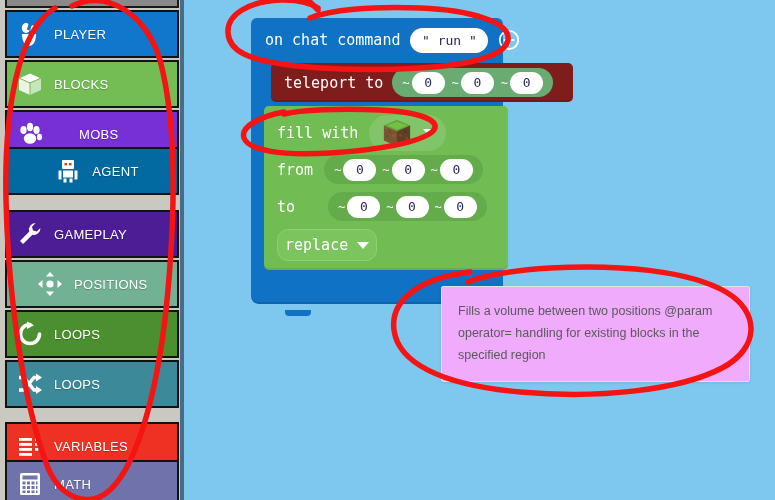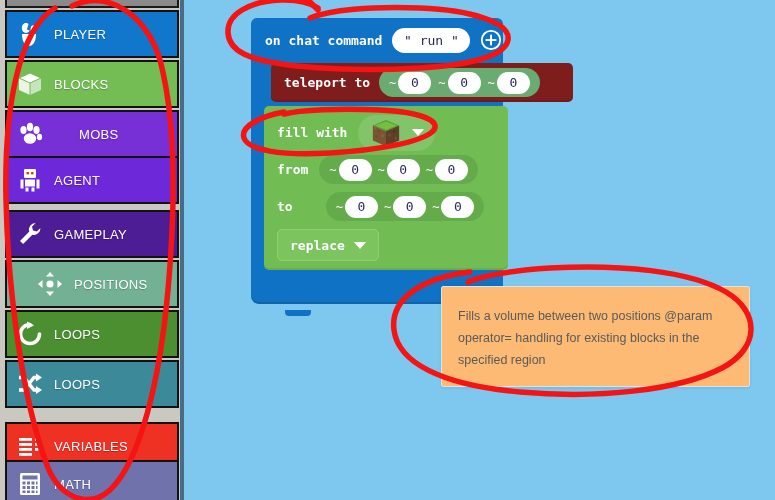--- a/index.html
+++ b/index.html
@@ -83,23 +83,22 @@
   .blk-event-head {
     height: 44px;
     display: flex;
     align-items: center;
     padding-left: 14px;
     gap: 10px;
   }
   .blk-text {
     color: #ffffff;
     font-family: "DejaVu Sans Mono", "Liberation Mono", monospace;
-    font-size: 13px;
+    font-size: 15px;
     white-space: nowrap;
-    font-weight: bold;
   }
   .field-string {
     background: #ffffff;
     border-radius: 14px;
     height: 25px;
     min-width: 58px;
     display: flex;
     align-items: center;
     justify-content: center;
     padding: 0 10px;
@@ -196,49 +195,49 @@
     height: 29px;
     display: flex;
     align-items: center;
     padding: 0 7px;
     margin-left: 11px;
   }
   .dropdown-field {
     margin: 4px 0 0 13px;
     background: #7cc45e;
     border: 1.5px solid #8fd074;
-    border-radius: 5px;
+    border-radius: 11px;
     height: 30px;
     display: inline-flex;
     align-items: center;
     gap: 9px;
-    padding: 0 12px;
+    padding: 0 7px;
     cursor: pointer;
   }
   .blk-event-foot {
     height: 34px;
     border-radius: 0 0 8px 8px;
   }
   .notch {
     position: absolute;
     left: 97px;
     width: 26px; height: 6px;
     background: #0f72c4;
     border-radius: 0 0 4px 4px;
   }
 
   
   #tooltip {
     position: absolute;
     left: 253px; top: 286px;
     width: 309px;
-    background: #fdba74;
+    background: #f0abfc;
     border: 1px solid #e2e2e2;
     border-radius: 2px;
-    padding: 18px 16px 15px 16px;
+    padding: 13px 16px 15px 16px;
     box-sizing: border-box;
     color: #5a5a5a;
     font-size: 12.5px;
     line-height: 22px;
     box-shadow: 0 1px 3px rgba(0,0,0,0.10);
   }
 
   
   #annotations {
     position: absolute;
@@ -281,21 +280,21 @@
           <svg width="26" height="26" viewBox="0 0 26 26">
             <ellipse cx="6.5" cy="9" rx="3.1" ry="4" fill="#fff"></ellipse>
             <ellipse cx="13" cy="6" rx="3.1" ry="4.2" fill="#fff"></ellipse>
             <ellipse cx="19.5" cy="9" rx="3.1" ry="4" fill="#fff"></ellipse>
             <ellipse cx="13" cy="17.5" rx="6.2" ry="5.2" fill="#fff"></ellipse>
             <ellipse cx="22.5" cy="16" rx="2.6" ry="3.2" fill="#fff"></ellipse>
           </svg>
         </span>
         <span class="cat-label">MOBS</span>
       </div>
-      <div class="cat" style="top: 156px; background: #6d28d9;">
+      <div class="cat" style="top: 147px; background: #0369a1; justify-content: center;">
         <span class="cat-icon">
           <svg width="26" height="26" viewBox="0 0 26 26">
             <rect x="7" y="2" width="12" height="9" rx="1" fill="#fff"></rect>
             <rect x="9.5" y="5" width="2.4" height="2.4" fill="#d83b04"></rect>
             <rect x="14.1" y="5" width="2.4" height="2.4" fill="#d83b04"></rect>
             <rect x="8" y="12.5" width="10" height="7" fill="#fff"></rect>
             <rect x="3.5" y="12.5" width="3" height="9" fill="#fff"></rect>
             <rect x="19.5" y="12.5" width="3" height="9" fill="#fff"></rect>
             <rect x="8.5" y="20.5" width="3" height="4" fill="#fff"></rect>
             <rect x="14.5" y="20.5" width="3" height="4" fill="#fff"></rect>

